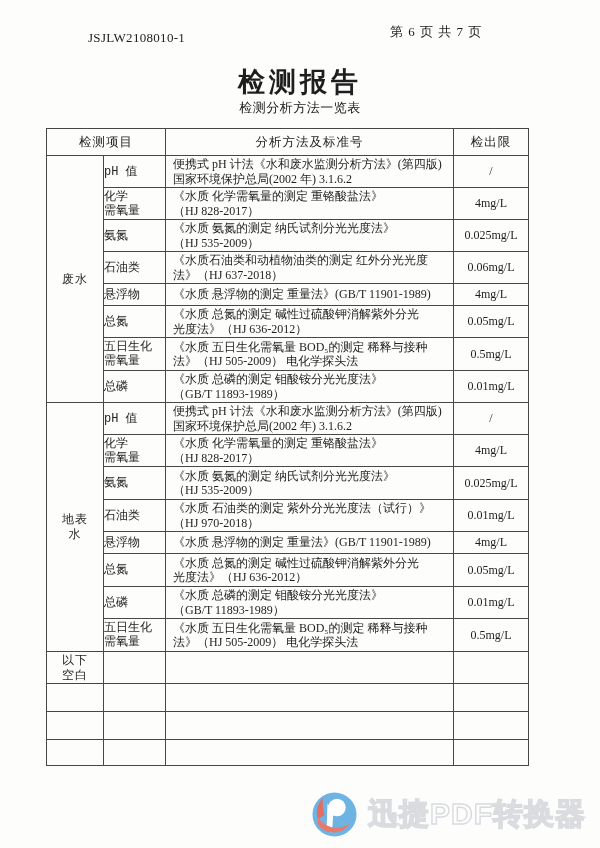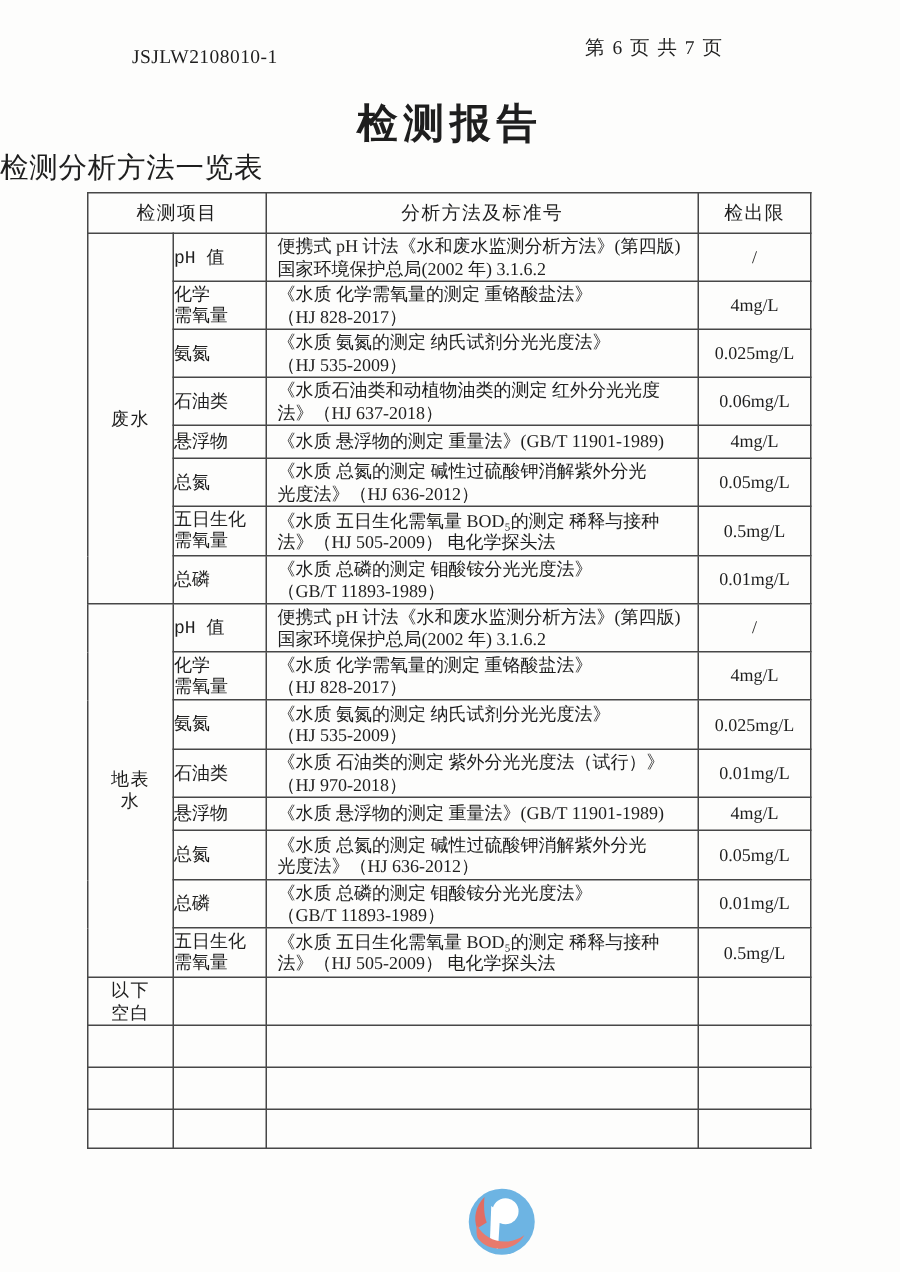--- a/index.html
+++ b/index.html
@@ -18,24 +18,24 @@
   .page-indicator{
     position:absolute; top:23px; left:390px;
     font-size:13px; letter-spacing:1px;
   }
   .title{
     position:absolute; top:64px; left:0; width:100%;
     text-align:center; font-size:27px; font-weight:bold; letter-spacing:4px;
   }
   .subtitle{
     position:absolute; top:99px; left:0; width:100%;
-    text-align:left; font-size:19px; letter-spacing:.5px;
+    text-align:center; font-size:13px; letter-spacing:.5px;
   }
   table.report{
-    position:absolute; top:128px; left:58px; width:482px;
+    position:absolute; top:128px; left:46px; width:482px;
     border-collapse:collapse; table-layout:fixed;
   }
   .report th, .report td{
     border:1px solid #474747;
     font-size:12px; font-weight:normal;
     color:#1e1e1e;
     vertical-align:middle;
     overflow:hidden;
   }
   .report th{ font-size:12.5px; text-align:center; height:27px; letter-spacing:1px; }
@@ -218,13 +218,14 @@
 <div class="watermark">
   <span class="wm-logo">
     <svg width="47" height="47" viewBox="0 0 47 47" xmlns="http://www.w3.org/2000/svg">
       <circle cx="23.5" cy="23.5" r="22" fill="#6db4e3"></circle>
       <path d="M12 7 C6 13 4.5 21 7 28 L13.5 24 C11.5 18.5 11.5 12.5 12 7 Z" fill="#e8695c" opacity="0.95"></path>
       <circle cx="26" cy="16.5" r="8.7" fill="#ffffff"></circle>
       <path d="M16.5 13 L22.5 17.5 L21 41.5 L15.5 39.5 Z" fill="#ffffff"></path>
       <path d="M7 26 C13 36.5 27 40.5 38.5 32.5 C33 43 15.5 45 7.5 34.5 C6.5 32 6.5 28.5 7 26 Z" fill="#e87a6d"></path>
     </svg>
   </span>
+  <span class="wm-text">迅捷PDF转换器</span>
 </div>
 
 </body></html>

